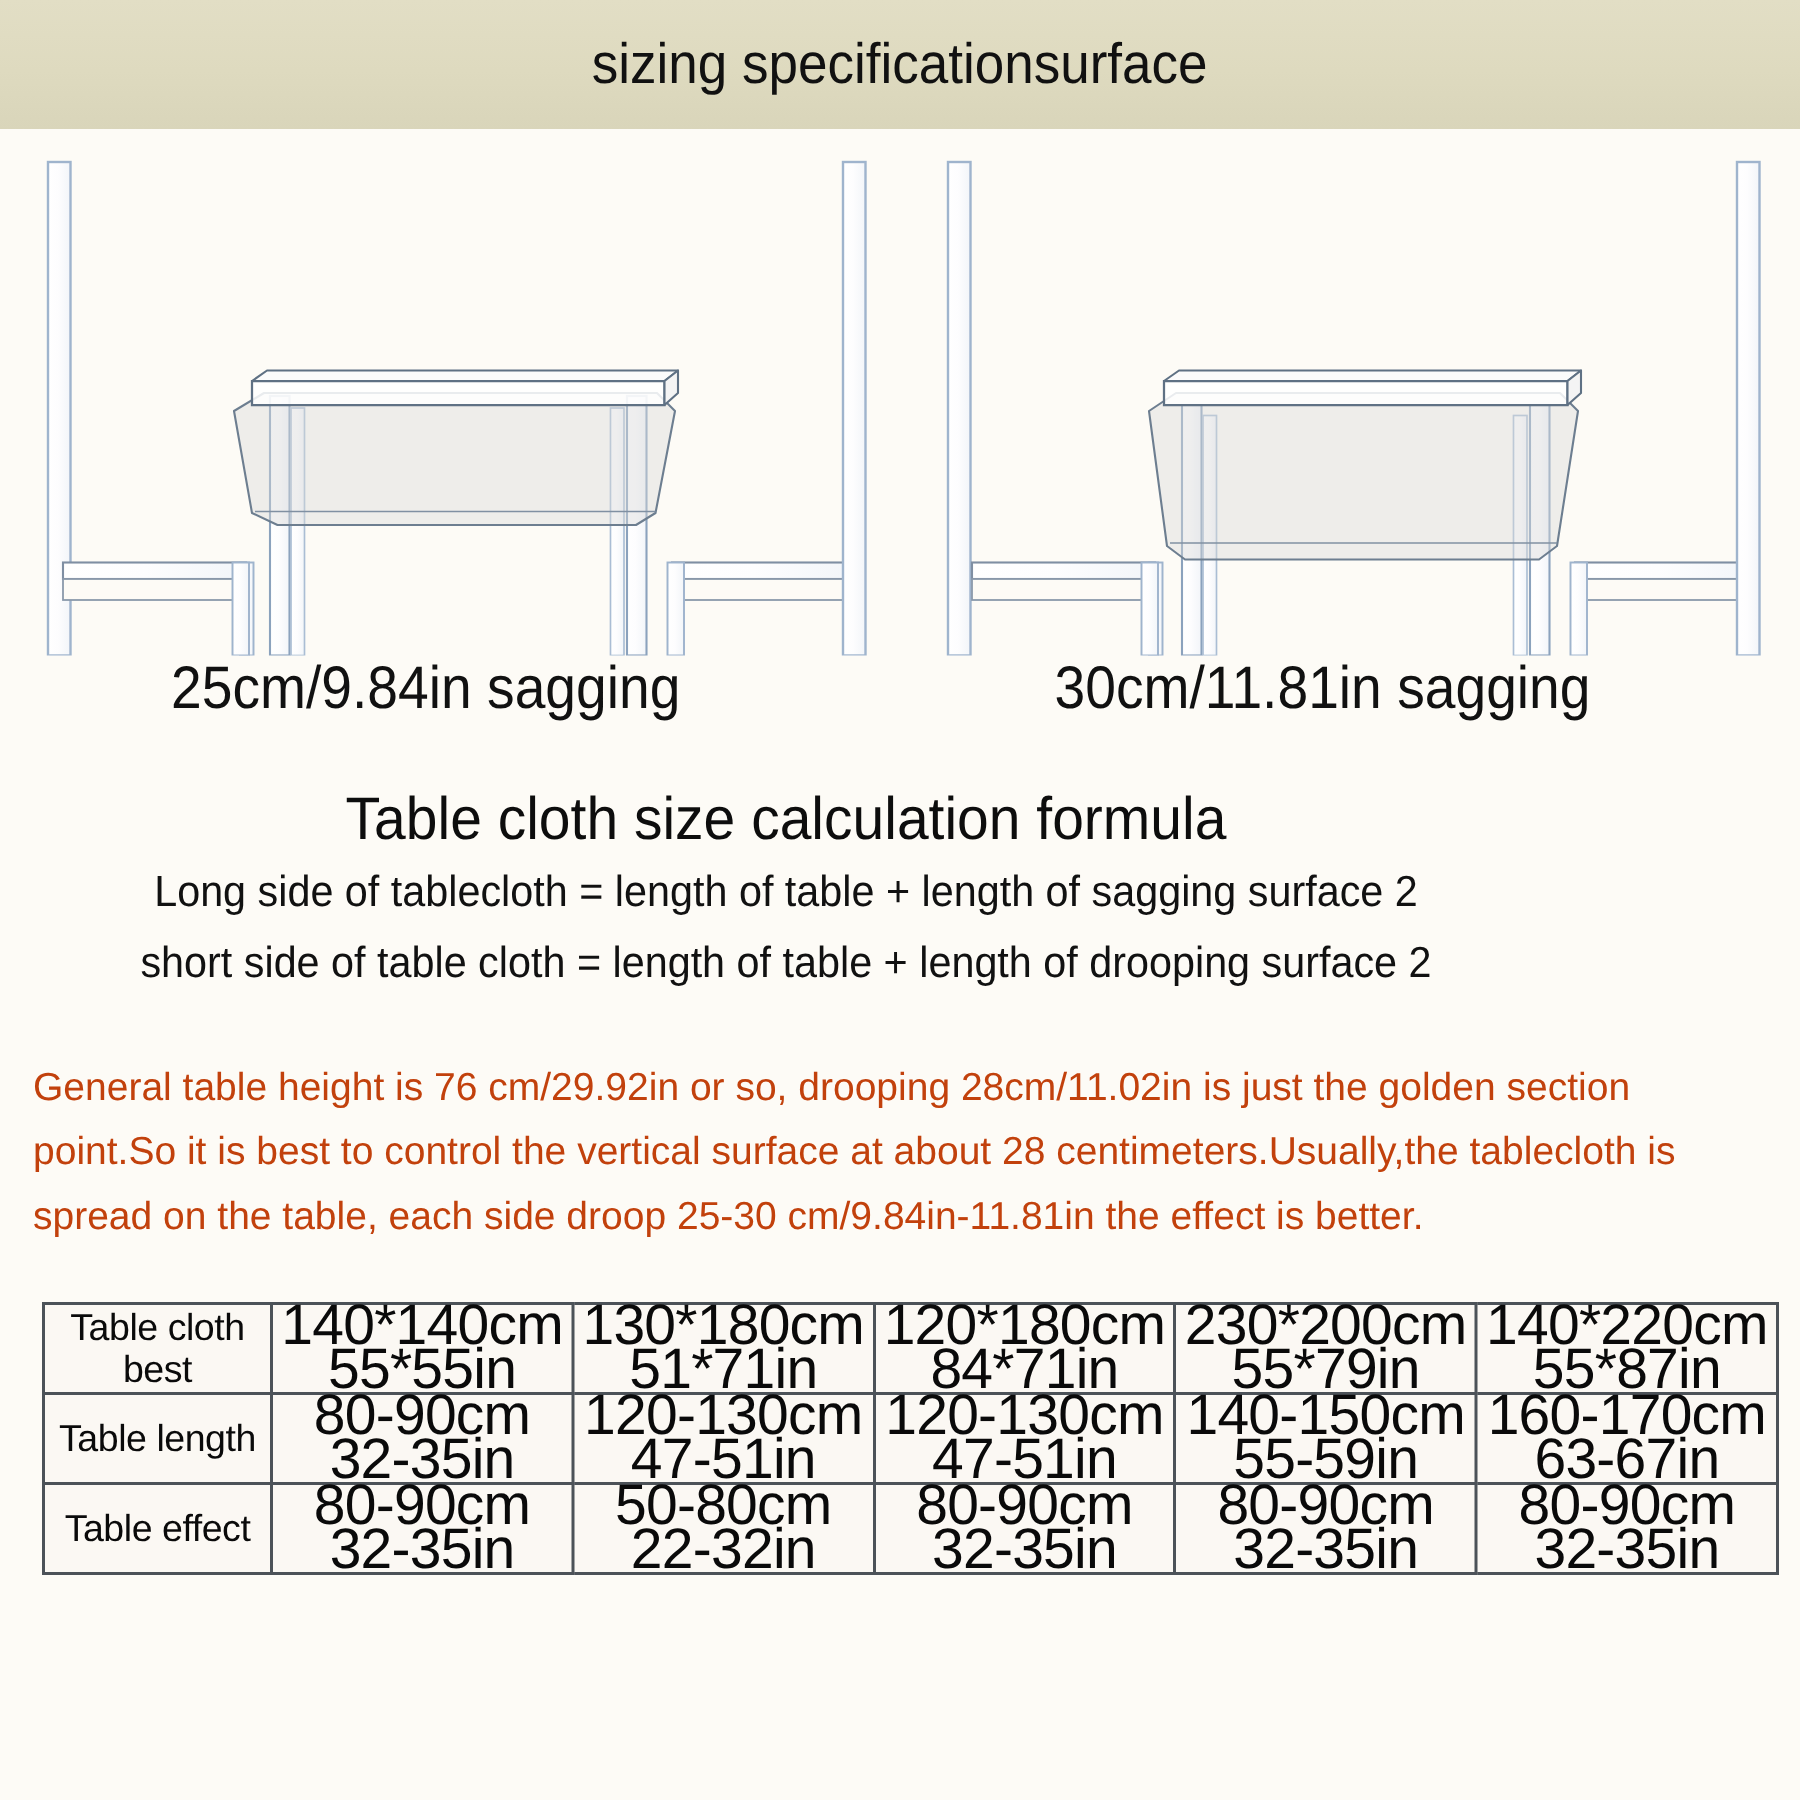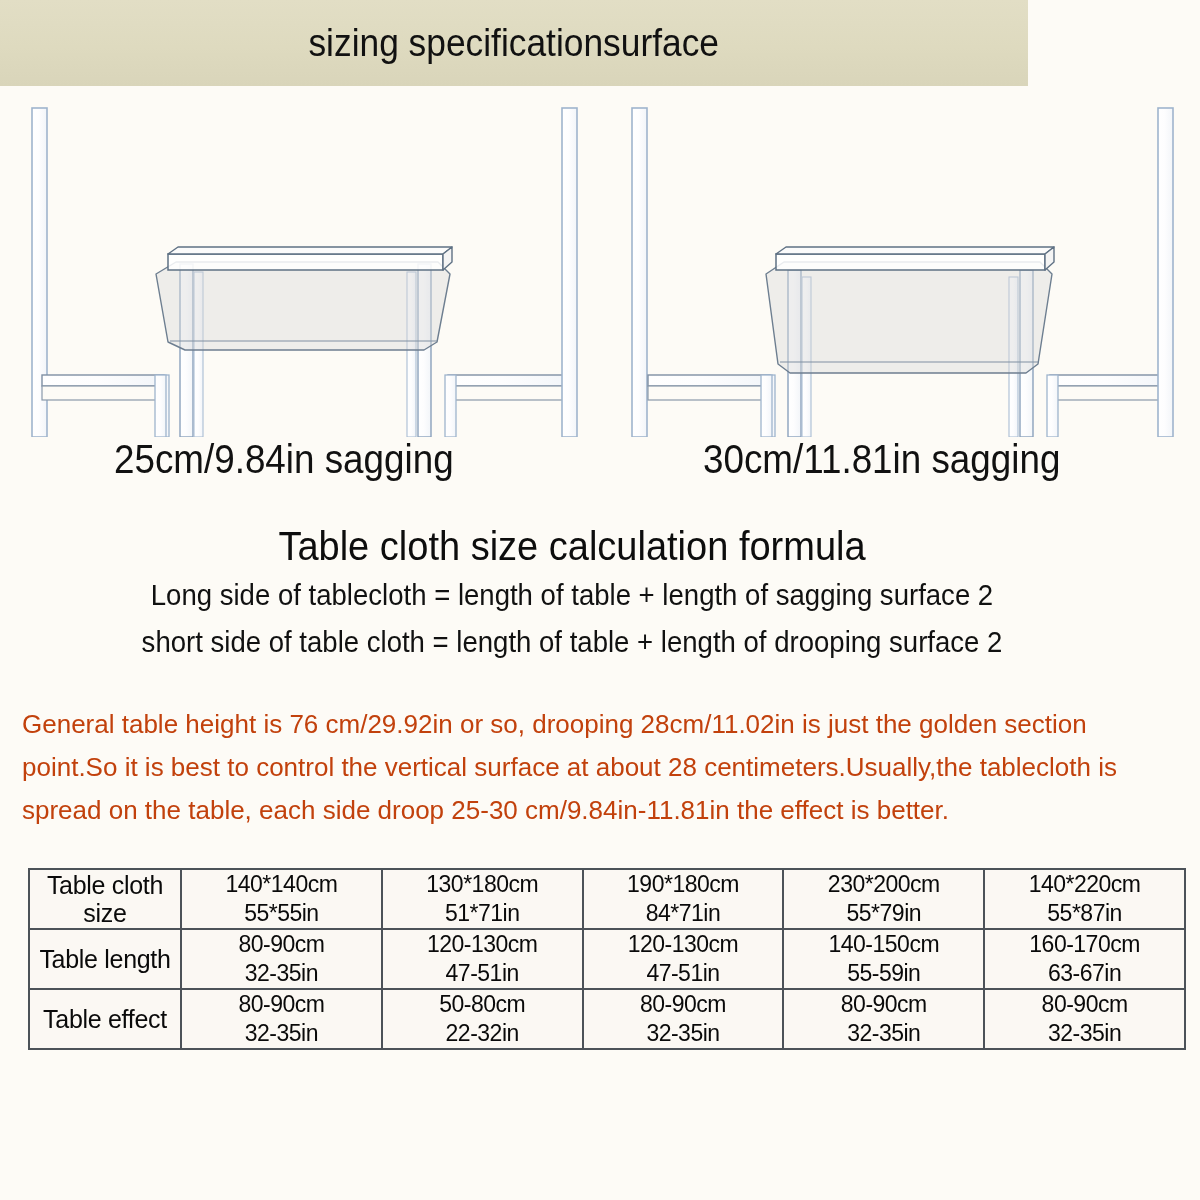--- a/index.html
+++ b/index.html
@@ -13,21 +13,21 @@
     font-family: "Liberation Sans", sans-serif;
     overflow: hidden;
     position: relative;
   }
 
   
   .banner {
     position: absolute;
     left: 0;
     top: 0;
-    width: 1028px;
+    width: 1200px;
     height: 86px;
     background: linear-gradient(to bottom, #e2dec5 0%, #dedabf 55%, #d9d5ba 100%);
     display: flex;
     align-items: center;
     justify-content: center;
     box-sizing: border-box;
   }
   .banner-title {
     font-size: 38px;
     color: #111111;
@@ -67,21 +67,20 @@
   .caption.left  { left: 114px; }
   .caption.right { left: 703px; }
 
   
   .formula-block {
     position: absolute;
     left: 0;
     top: 520px;
     width: 1048px;
     text-align: center;
-    padding-left: 48px;
   }
   .formula-heading {
     font-size: 40px;
     color: #0d0d0d;
     line-height: 52px;
     white-space: nowrap;
     transform: scaleX(0.95);
   }
   .formula-line {
     font-size: 29px;
@@ -125,21 +124,21 @@
     width: 150px;
     text-align: center;
     font-size: 25px;
     line-height: 28px;
     transform: scaleX(1);
     letter-spacing: -0.3px;
   }
   .spec-table td.val {
     width: 198.8px;
     text-align: center;
-    font-size: 23px;
+    font-size: 38px;
     line-height: 29px;
     letter-spacing: -0.5px;
   }
   .val .l1, .val .l2 { display: block; white-space: nowrap; }
 </style>
 </head>
 <body>
 
 <div class="banner">
   <div class="banner-title">sizing specificationsurface</div>
@@ -266,31 +265,31 @@
 </div>
 
 <div class="para">
   <span>General table height is 76 cm/29.92in  or so, drooping 28cm/11.02in  is just the golden section point.So it is best to control the vertical surface at about 28 centimeters.Usually,the tablecloth is spread on the table, each side droop 25-30 cm/9.84in-11.81in the effect is better.</span>
 </div>
 
 <table class="spec-table">
   <tbody>
 
     <tr>
-      <td class="rowhead">Table cloth size</td>
+      <td class="rowhead">Table cloth best</td>
       <td class="val">
         <span class="l1">140*140cm</span>
         <span class="l2">55*55in</span>
       </td>
       <td class="val">
         <span class="l1">130*180cm</span>
         <span class="l2">51*71in</span>
       </td>
       <td class="val">
-        <span class="l1">190*180cm</span>
+        <span class="l1">120*180cm</span>
         <span class="l2">84*71in</span>
       </td>
       <td class="val">
         <span class="l1">230*200cm</span>
         <span class="l2">55*79in</span>
       </td>
       <td class="val">
         <span class="l1">140*220cm</span>
         <span class="l2">55*87in</span>
       </td>

